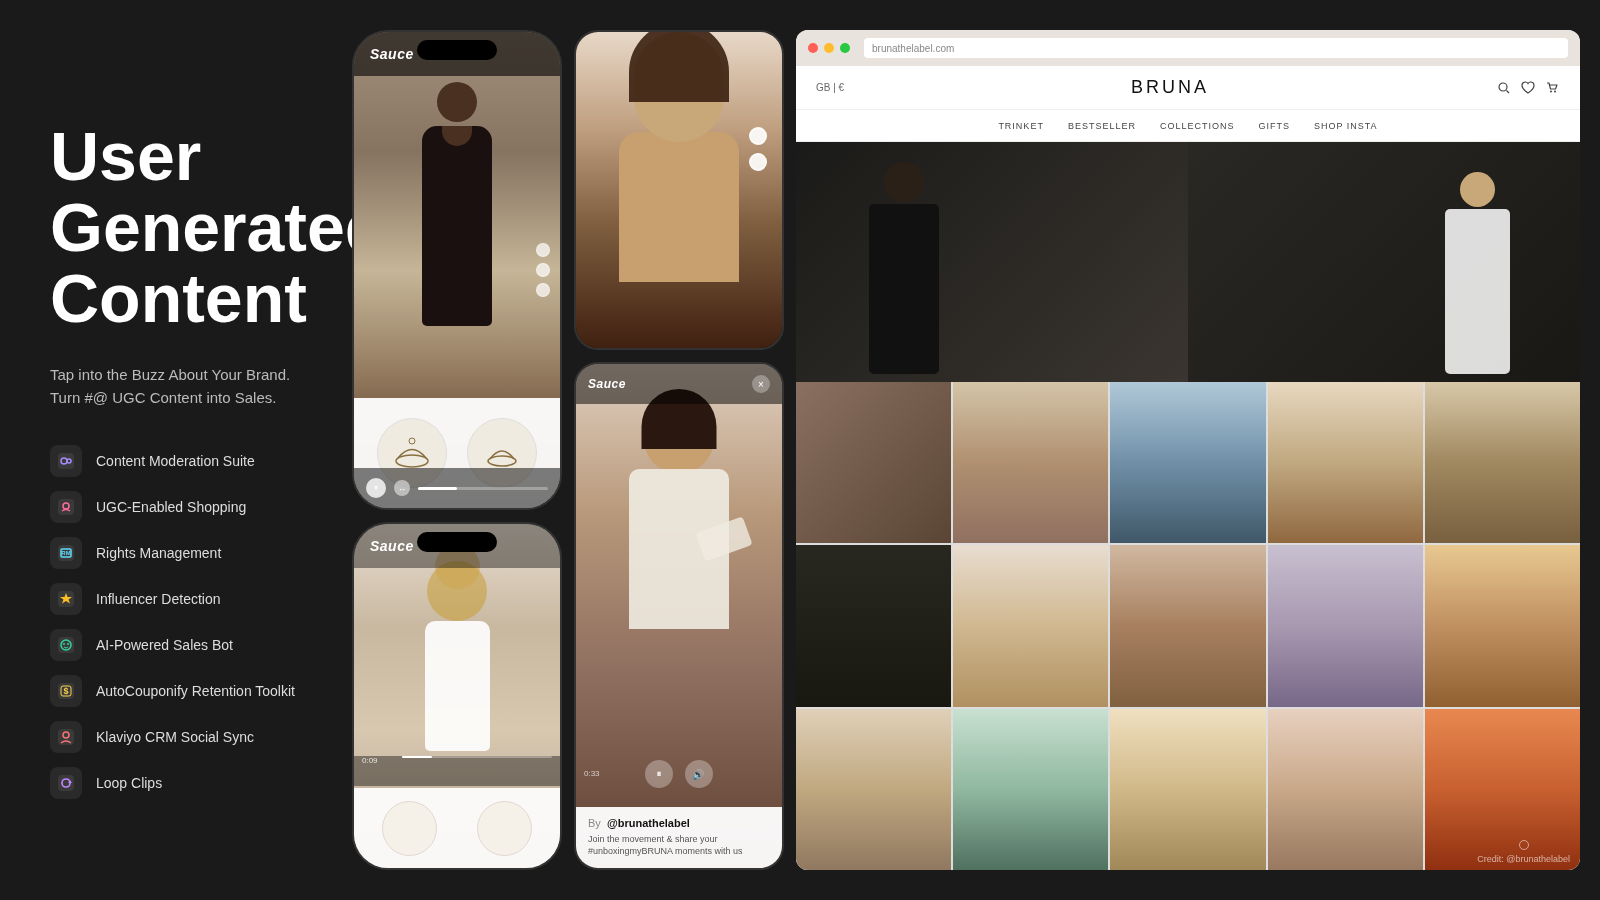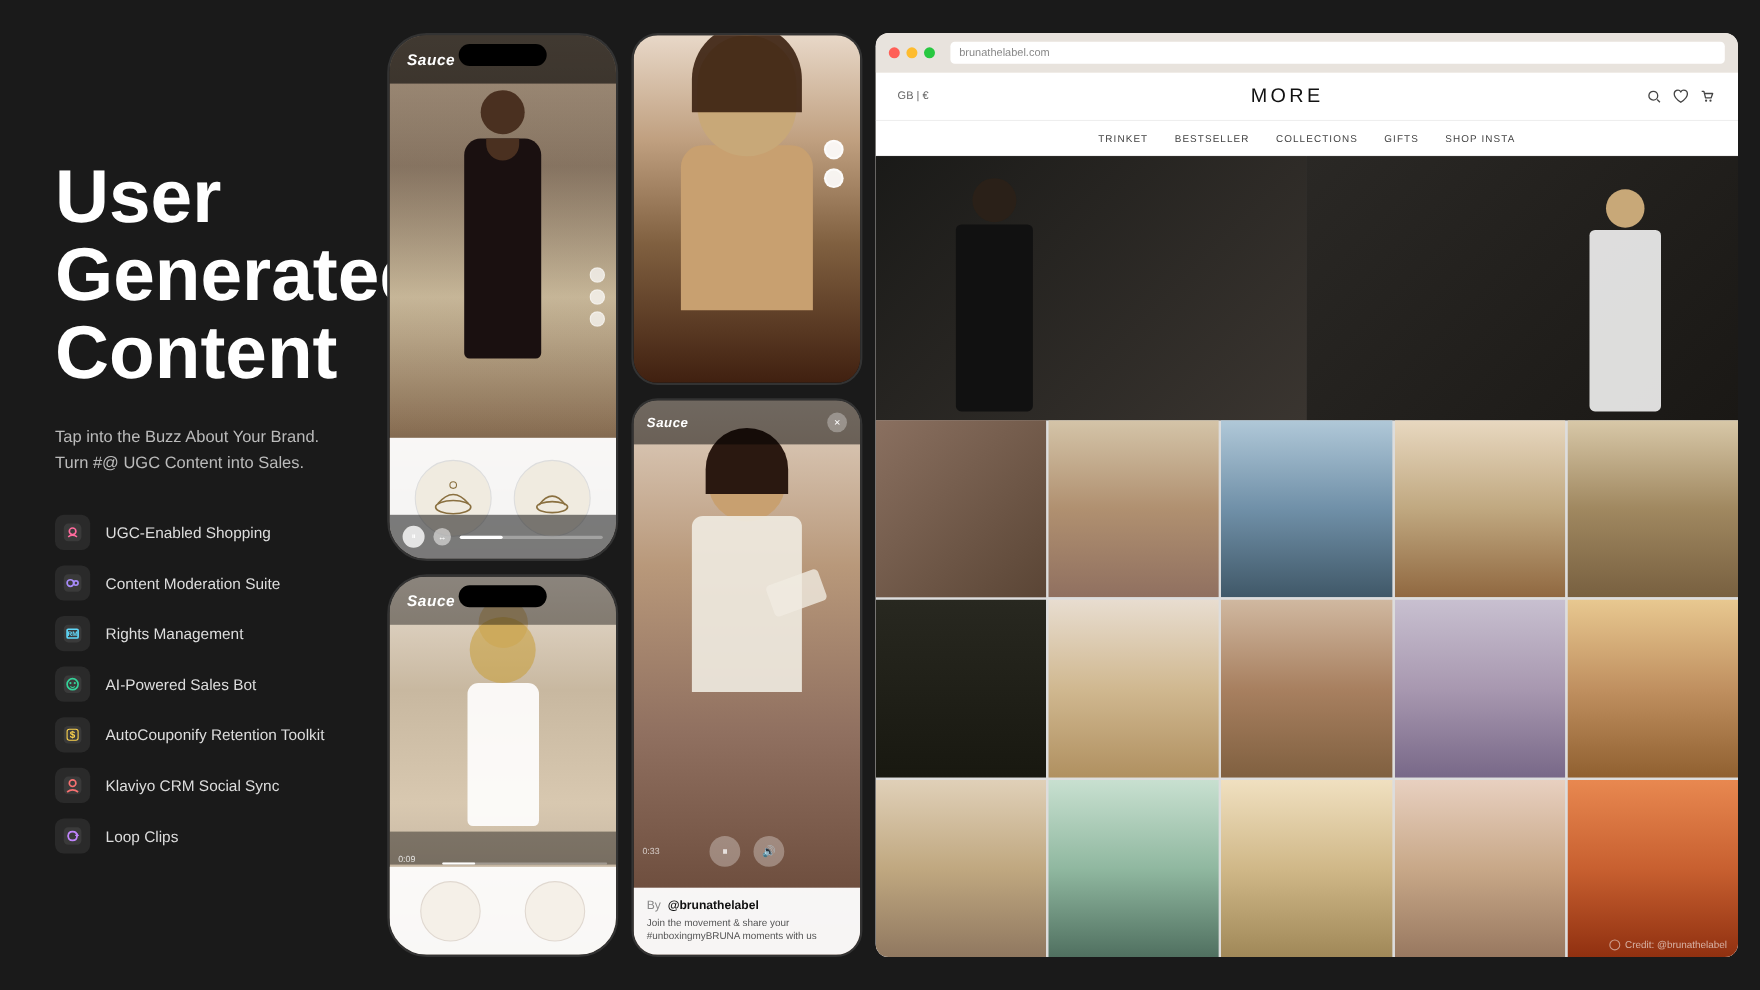--- a/index.html
+++ b/index.html
@@ -521,46 +521,55 @@
 
 <div class="left-panel">
   <h1 class="main-title">User<br>Generated<br>Content</h1>
   <p class="subtitle">Tap into the Buzz About Your Brand. Turn #@ UGC Content into Sales.</p>
 
   <div class="feature-list">
     <div class="feature-item">
       <div class="feature-icon">
         <svg width="18" height="18" viewBox="0 0 18 18" fill="none">
           <rect x="1" y="1" width="16" height="16" rx="4" fill="#3a3a3a"></rect>
-          <circle cx="9" cy="8" r="3" stroke="#ff6b9d" stroke-width="1.5" fill="none"></circle>
-          <path d="M5 13 Q9 10 13 13" stroke="#ff6b9d" stroke-width="1.5" fill="none"></path>
+          <circle cx="7" cy="9" r="3" stroke="#a78bfa" stroke-width="1.5" fill="none"></circle>
+          <circle cx="12" cy="9" r="2" stroke="#a78bfa" stroke-width="1.5" fill="none"></circle>
+          <line x1="9" y1="7" x2="11" y2="8" stroke="#a78bfa" stroke-width="1"></line>
         </svg>
       </div>
-      <span class="feature-label">UGC-Enabled Shopping</span>
+      <span class="feature-label">Content Moderation Suite</span>
     </div>
     <div class="feature-item">
       <div class="feature-icon">
         <svg width="18" height="18" viewBox="0 0 18 18" fill="none">
           <rect x="1" y="1" width="16" height="16" rx="4" fill="#3a3a3a"></rect>
-          <circle cx="7" cy="9" r="3" stroke="#a78bfa" stroke-width="1.5" fill="none"></circle>
-          <circle cx="12" cy="9" r="2" stroke="#a78bfa" stroke-width="1.5" fill="none"></circle>
-          <line x1="9" y1="7" x2="11" y2="8" stroke="#a78bfa" stroke-width="1"></line>
+          <circle cx="9" cy="8" r="3" stroke="#ff6b9d" stroke-width="1.5" fill="none"></circle>
+          <path d="M5 13 Q9 10 13 13" stroke="#ff6b9d" stroke-width="1.5" fill="none"></path>
         </svg>
       </div>
-      <span class="feature-label">Content Moderation Suite</span>
+      <span class="feature-label">UGC-Enabled Shopping</span>
     </div>
     <div class="feature-item">
       <div class="feature-icon">
         <svg width="18" height="18" viewBox="0 0 18 18" fill="none">
           <rect x="1" y="1" width="16" height="16" rx="4" fill="#3a3a3a"></rect>
           <rect x="4" y="5" width="10" height="8" rx="1" stroke="#60d9fa" stroke-width="1.5" fill="none"></rect>
           <text x="9" y="11" text-anchor="middle" fill="#60d9fa" font-size="6" font-weight="bold">RM</text>
         </svg>
       </div>
       <span class="feature-label">Rights Management</span>
+    </div>
+    <div class="feature-item">
+      <div class="feature-icon">
+        <svg width="18" height="18" viewBox="0 0 18 18" fill="none">
+          <rect x="1" y="1" width="16" height="16" rx="4" fill="#3a3a3a"></rect>
+          <polygon points="9,3 10.5,7 15,7 11.5,9.5 13,13.5 9,11 5,13.5 6.5,9.5 3,7 7.5,7" fill="#fbbf24" stroke="none"></polygon>
+        </svg>
+      </div>
+      <span class="feature-label">Influencer Detection</span>
     </div>
     <div class="feature-item">
       <div class="feature-icon">
         <svg width="18" height="18" viewBox="0 0 18 18" fill="none">
           <rect x="1" y="1" width="16" height="16" rx="4" fill="#3a3a3a"></rect>
           <circle cx="9" cy="9" r="5" stroke="#34d399" stroke-width="1.5" fill="none"></circle>
           <circle cx="7" cy="8" r="1" fill="#34d399"></circle>
           <circle cx="11" cy="8" r="1" fill="#34d399"></circle>
           <path d="M7 11 Q9 13 11 11" stroke="#34d399" stroke-width="1" fill="none"></path>
         </svg>
@@ -674,21 +683,21 @@
         </div>
         <div class="sauce-bar" style="background:rgba(0,0,0,0.4);">
           <span class="sauce-logo">Sauce</span>
         </div>
 
         <div class="phone-product-small">
           <div class="prod-item-sm"></div>
           <div class="prod-item-sm"></div>
         </div>
 
-        <div style="position:absolute;bottom:82px;left:0;right:0;height:30px;background:rgba(0,0,0,0.4);display:flex;align-items:flex-end;padding:0 8px;gap:24px;">
+        <div style="position:absolute;bottom:82px;left:0;right:0;height:30px;background:rgba(0,0,0,0.4);display:flex;align-items:flex-start;padding:0 8px;gap:24px;">
           <span style="color:rgba(255,255,255,0.8);font-size:8px;">0:09</span>
           <div style="flex:1;height:2px;background:rgba(255,255,255,0.3);border-radius:1px;">
             <div style="width:20%;height:100%;background:#fff;border-radius:1px;"></div>
           </div>
         </div>
       </div>
     </div>
   </div>
 
   <div class="video-column">
@@ -759,21 +768,21 @@
       <div class="traffic-light tl-yellow"></div>
       <div class="traffic-light tl-green"></div>
       <div class="browser-url">
         <span>brunathelabel.com</span>
       </div>
     </div>
     <div class="bruna-site-wrapper">
 
       <div class="bruna-nav">
         <span class="bruna-nav-left">GB | €</span>
-        <span class="bruna-logo">MORE</span>
+        <span class="bruna-logo">BRUNA</span>
         <div class="bruna-nav-right">
           <div class="nav-icon">
             <svg width="14" height="14" viewBox="0 0 14 14" fill="none">
               <circle cx="6" cy="6" r="4" stroke="#444" stroke-width="1.2"></circle>
               <line x1="9.5" y1="9.5" x2="12" y2="12" stroke="#444" stroke-width="1.2"></line>
             </svg>
           </div>
           <div class="nav-icon">
             <svg width="14" height="14" viewBox="0 0 14 14" fill="none">
               <path d="M7 12 C7 12 1 8 1 4.5 C1 2.5 2.5 1 4.5 1 C5.5 1 6.5 1.7 7 2.5 C7.5 1.7 8.5 1 9.5 1 C11.5 1 13 2.5 13 4.5 C13 8 7 12 7 12Z" stroke="#444" stroke-width="1.2" fill="none"></path>
@@ -858,19 +867,19 @@
         </div>
         <div class="grid-photo gp14">
           <div style="width:100%;height:100%;background:linear-gradient(180deg,#e8d0c0 0%,#c8a888 50%,#987860 100%);"></div>
         </div>
         <div class="grid-photo gp15">
           <div style="width:100%;height:100%;background:linear-gradient(180deg,#e88850 0%,#c86030 50%,#903010 100%);"></div>
         </div>
       </div>
     </div>
 
-    <div style="position:absolute;bottom:6px;right:10px;display:flex;align-items:center;gap:4px;">
+    <div style="position:absolute;bottom:6px;right:10px;display:flex;align-items:center;gap:4px;flex-direction:column;">
       <div style="width:10px;height:10px;border-radius:50%;border:1.5px solid rgba(255,255,255,0.5);"></div>
       <span style="font-size:9px;color:rgba(255,255,255,0.6);">Credit: @brunathelabel</span>
     </div>
   </div>
 
 </div>
 
 </body></html>

